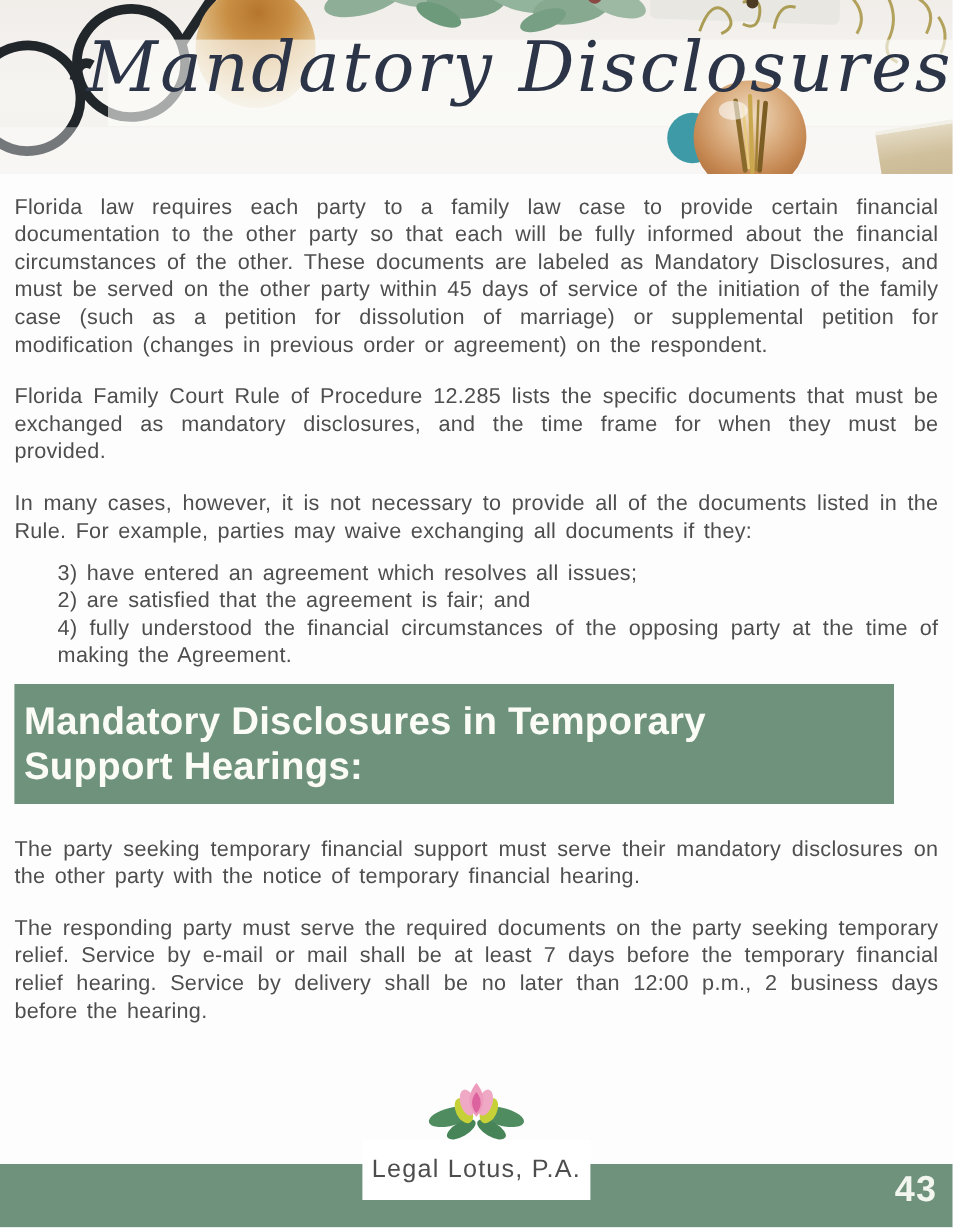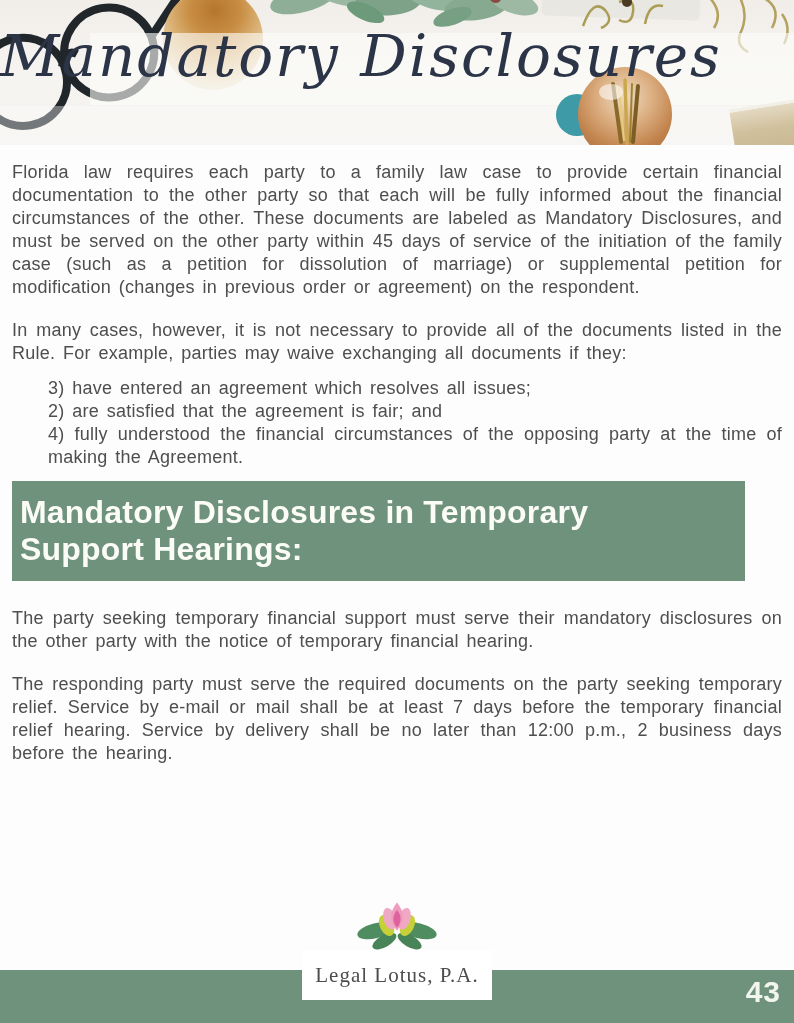--- a/index.html
+++ b/index.html
@@ -39,21 +39,21 @@
     position:absolute; left:556px; top:94px; width:42px; height:42px; border-radius:50%;
     background:#3e9aa6;
   }
   .copper-ball { position:absolute; left:575px; top:64px; }
   .notebook {
     position:absolute; left:733px; top:102px; width:95px; height:58px;
     background:linear-gradient(180deg,#e3d9c2 0%,#d0c09c 40%,#c6b48e 100%);
     transform:rotate(-9deg); border-top:3px solid #f2efe7;
   }
   .header-title {
-    position:absolute; left:0; top:22px; width:100%; text-align:left;
+    position:absolute; left:0; top:22px; width:100%; text-align:right;
     font-family:"DejaVu Serif", serif; font-style:italic; font-weight:400;
     font-size:58px; letter-spacing:2px; color:var(--title-ink,#2c3447);
   }
 
   
   .content { padding:16px 12px 0 12px; }
   .content p, .list-line {
     font-size:18px; line-height:23px; color:var(--body-text,#4e4e4e);
     text-align:justify; letter-spacing:.25px; word-spacing:2.5px;
   }
@@ -79,21 +79,21 @@
   .page-number {
     position:absolute; right:13px; bottom:14px;
     font-size:30px; font-weight:bold; color:#f3f5ef; letter-spacing:1px;
   }
   .logo-box {
     position:absolute; left:50%; transform:translateX(-50%); bottom:23px;
     width:190px; height:50px; background:#ffffff;
     display:flex; align-items:center; justify-content:center;
   }
   .logo-text {
-    font-family:Liberation Serif, serif; font-size:21px; color:#4d4d4d;
+    font-family:Liberation Sans, sans-serif; font-size:21px; color:#4d4d4d;
     letter-spacing:1px;
   }
   .lotus { position:absolute; left:50%; transform:translateX(-50%); bottom:70px; }
 </style>
 </head>
 <body>
 
 <div class="page">
 
   <div class="header-photo">
@@ -165,20 +165,21 @@
       </g>
       <ellipse cx="36" cy="28" rx="12" ry="8" fill="rgba(255,255,255,0.55)"></ellipse>
     </svg>
     <div class="notebook"></div>
 
     <div class="header-title">Mandatory Disclosures</div>
   </div>
 
   <div class="content">
     <p>Florida law requires each party to a family law case to provide certain financial documentation to the other party so that each will be fully informed about the financial circumstances of the other. These documents are labeled as Mandatory Disclosures, and must be served on the other party within 45 days of service of the initiation of the family case (such as a petition for dissolution of marriage) or supplemental petition for modification (changes in previous order or agreement) on the respondent.</p>
+    <p>Florida Family Court Rule of Procedure 12.285 lists the specific documents that must be exchanged as mandatory disclosures, and the time frame for when they must be provided.</p>
     <p class="para-with-list">In many cases, however, it is not necessary to provide all of the documents listed in the Rule. For example, parties may waive exchanging all documents if they:</p>
     <div class="list-line">3) have entered an agreement which resolves all issues;</div>
     <div class="list-line">2) are satisfied that the agreement is fair; and</div>
     <div class="list-line">4) fully understood the financial circumstances of the opposing party at the time of making the Agreement.</div>
 
     <div class="section-banner">
       <h2>Mandatory Disclosures in Temporary Support Hearings:</h2>
     </div>
 
     <p>The party seeking temporary financial support must serve their mandatory disclosures on the other party with the notice of temporary financial hearing.</p>

